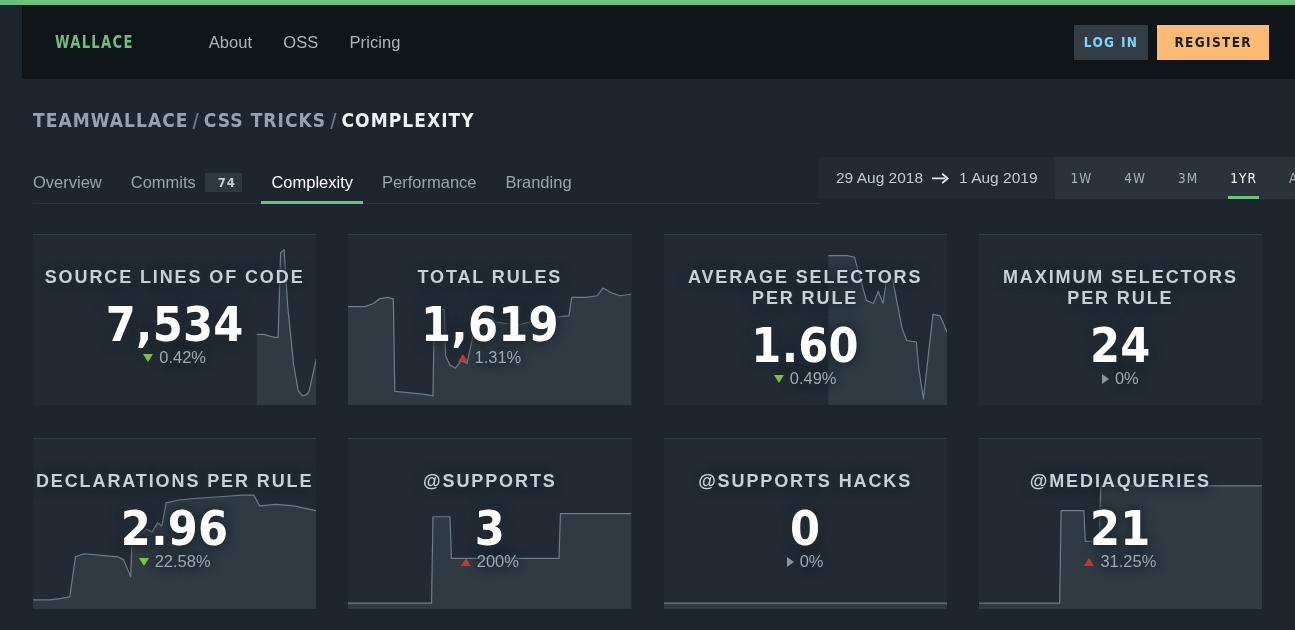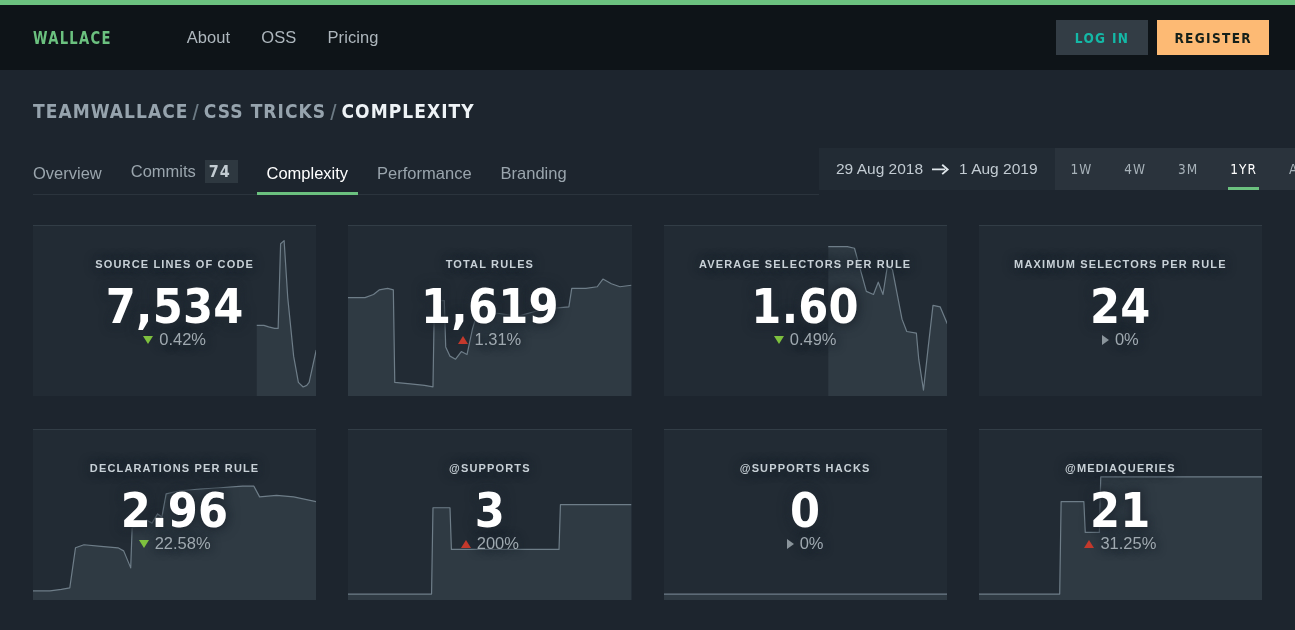--- a/index.html
+++ b/index.html
@@ -16,25 +16,26 @@
 
   
   .accent-bar {
     height: 5px;
     width: 100%;
     background: #6bc17f;
   }
 
   
   .header {
-    height: 65px;
+    height: 74px;
     background: #0e1418;
     display: flex;
     align-items: center;
     padding: 0 26px 0 33px;
+    margin-left: 22px;
   }
   .logo {
     color: #6bc17f;
     font-family: "DejaVu Sans Condensed", "Liberation Sans Narrow", "Liberation Sans", sans-serif;
     font-weight: 700;
     font-size: 17px;
     letter-spacing: 0.09em;
     transform: scaleX(0.86);
     transform-origin: left center;
     white-space: nowrap;
@@ -64,22 +65,22 @@
     letter-spacing: 0.1em;
     border: 0;
     cursor: pointer;
     height: 35px;
     display: flex;
     align-items: center;
     justify-content: center;
   }
   .btn-login {
     background: #333d45;
-    color: #14b8a6;
-    padding: 0 19px;
+    color: #7dd3fc;
+    padding: 0 10px;
   }
   .btn-register {
     background: #fdba74;
     color: #15201a;
     padding: 0 17px;
   }
 
   
   .breadcrumb {
     padding: 30px 0 0 33px;
@@ -128,23 +129,23 @@
     position: absolute;
     left: 0; right: 0; bottom: -1px;
     height: 3px;
     background: #6bc17f;
   }
   .tab-badge {
     background: #2e3840;
     color: #c3ccd2;
     font-family: "DejaVu Sans Condensed", "Liberation Sans Narrow", "Liberation Sans", sans-serif;
     font-weight: 700;
-    font-size: 16px;
+    font-size: 13px;
     letter-spacing: 0.05em;
-    padding: 3px 7px 2px 4px;
+    padding: 3px 7px 2px 13px;
     line-height: 1.1;
   }
 
   
   .controls {
     display: flex;
     align-items: stretch;
     height: 42px;
     margin-bottom: 5px;
   }
@@ -215,21 +216,21 @@
     position: relative;
     z-index: 2;
     height: 100%;
     display: flex;
     flex-direction: column;
     align-items: center;
     padding-top: 32px;
   }
   .card-label {
     color: #c8d1d7;
-    font-size: 11px;
+    font-size: 18px;
     font-weight: 700;
     letter-spacing: 0.105em;
     text-transform: uppercase;
     text-align: center;
     text-shadow: 0 0 7px #222b34, 0 0 5px #222b34, 0 0 12px #222b34;
   }
   .card-value {
     margin-top: 12px;
     color: #ffffff;
     font-family: "DejaVu Sans Condensed", "Liberation Sans Narrow", "Liberation Sans", sans-serif;

